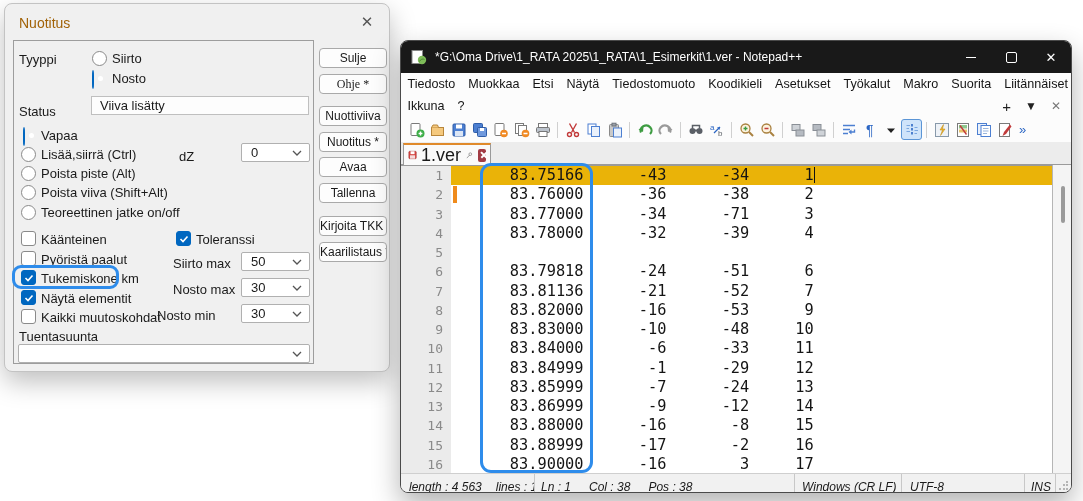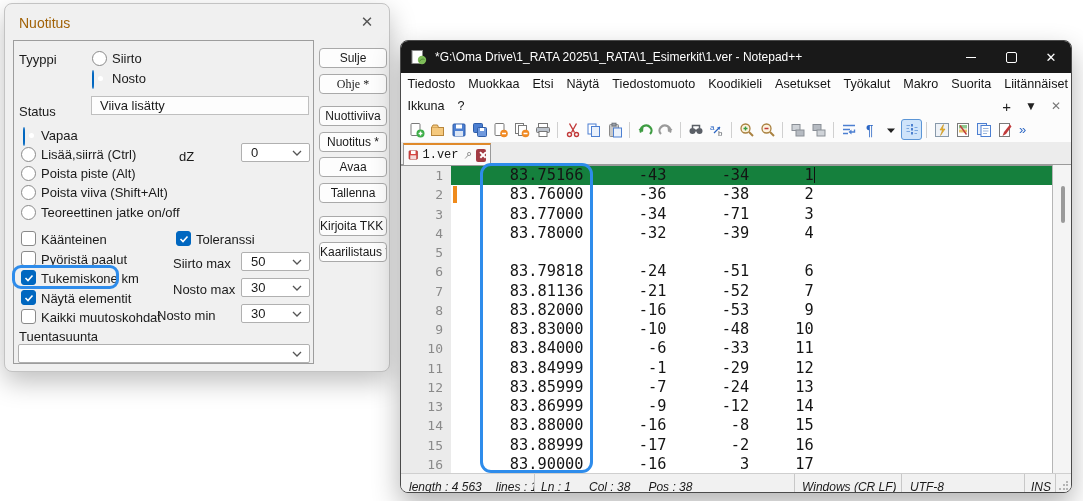--- a/index.html
+++ b/index.html
@@ -60,32 +60,32 @@
   .tbi { width:21px; height:21px; display:flex; align-items:center; justify-content:center;
          border-radius:3px; cursor:pointer; flex:0 0 auto; }
   .tbi.active { background:#cfe4fa; border:1px solid #5b95d6; }
   .tbsep { width:1px; height:16px; background:#d0d0d0; margin:0 4px; flex:0 0 auto; }
   .tb-over { font-size:13px; color:#2b66c4; margin-left:4px; }
 
   .tabbar { left:0; top:101px; width:100%; height:23px; background:#ececec; border-bottom:1px solid #9a9a9a; }
   .tab { position:absolute; left:2px; top:1px; height:22px; width:88px; background:#fafafa;
          border:1px solid #9a9a9a; border-bottom:none; border-top:2px solid #e08a2b;
          display:flex; align-items:center; gap:4px; padding:0 4px; cursor:pointer; }
-  .tab-label { font-size:12px; color:#1a1a1a;font-family:Liberation Mono, monospace; }
+  .tab-label { font-size:18px; color:#1a1a1a; }
   .tab-close { width:13px; height:13px; background:#a23b44; border-radius:2px; position:relative; cursor:pointer; }
   .tab-close::before,.tab-close::after { content:""; position:absolute; left:2.5px; top:5.7px;
          width:8px; height:1.6px; background:#fff; }
   .tab-close::before { transform:rotate(45deg);} .tab-close::after { transform:rotate(-45deg);}
 
   .editor { left:0; top:124px; width:100%; height:308px; background:#fff; border-top:1px solid #9a9a9a; }
   .erow { display:flex; height:19.25px; }
   .lnum { width:50px; background:#ebebeb; color:#8a8a8a; font-family:"DejaVu Sans Mono",monospace;
           font-size:13px; text-align:right; padding-right:8px; line-height:19.25px; flex:0 0 auto; }
   .ebody { flex:1 1 auto; display:flex; position:relative; }
-  .erow.cur .ebody { background:#15803d; }
+  .erow.cur .ebody { background:#eab308; }
   .mk { width:9px; flex:0 0 auto; position:relative; }
   .mk.changed::after { content:""; position:absolute; left:2px; top:1px; width:4px; height:17px; background:#ef8b1c; }
   .ecode { font-family:"DejaVu Sans Mono",monospace; font-size:15.3px; line-height:19.25px;
            color:#141414; white-space:pre; padding-left:13px; }
   .caret { display:inline-block; width:1.5px; height:16px; background:#111; vertical-align:-3px; }
   .ediv { position:absolute; left:651px; top:124px; width:1px; height:308px; background:#b5b5b5; }
   .etrack { position:absolute; left:652px; top:124px; width:19px; height:308px; background:#f4f4f4; }
   .ethumb { position:absolute; left:8px; top:21px; width:3.5px; height:37px; background:#9a9a9a; border-radius:2px; }
 
   .statusbar { left:0; top:432px; width:100%; height:21px; background:#f1f1f1; border-top:1px solid #cfcfcf;

